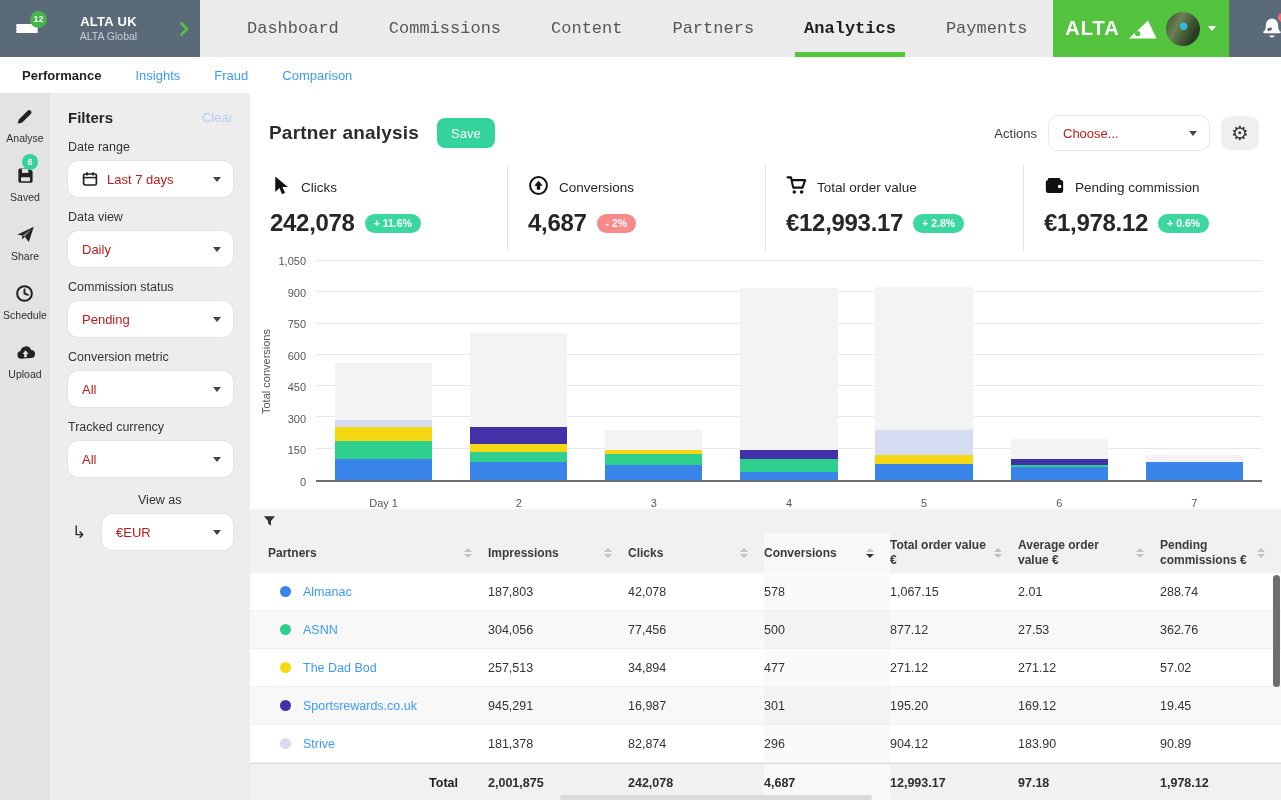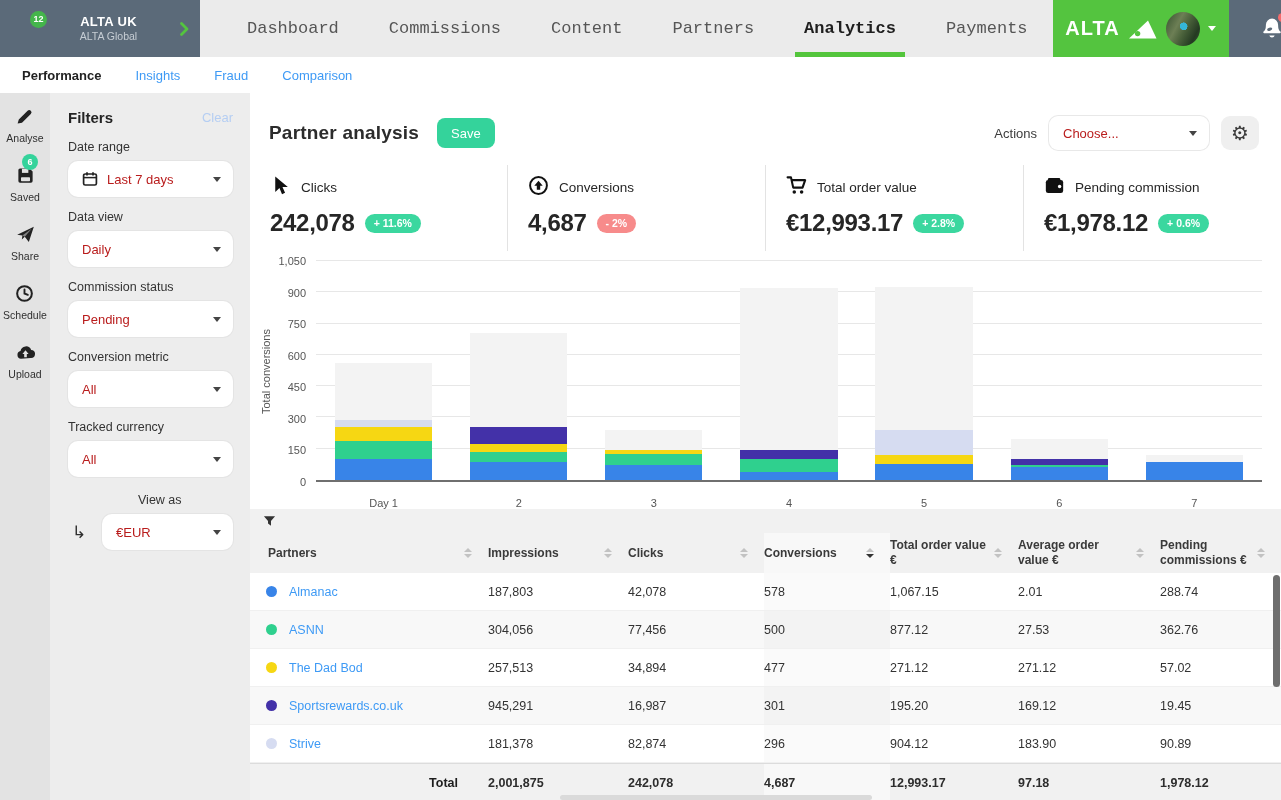--- a/index.html
+++ b/index.html
@@ -3,21 +3,21 @@
 <meta charset="utf-8">
 <style>
   * { margin:0; padding:0; box-sizing:border-box; }
   html,body { width:1281px; height:800px; }
   body { font-family:"Liberation Sans","DejaVu Sans",sans-serif; background:#fff; overflow:hidden; }
   .app { position:relative; width:1281px; height:800px; overflow:hidden; }
 
   
   .topbar { display:flex; height:57px; width:100%; }
   .tb-left { width:200px; background:#5b6a79; display:flex; align-items:center; padding:0 10px 0 16px; gap:10px; flex-shrink:0; cursor:pointer; }
-  .hamburger { position:relative; width:22px; height:16px; display:flex; flex-direction:row; justify-content:center; flex-shrink:0; }
+  .hamburger { position:relative; width:22px; height:16px; display:flex; flex-direction:column; justify-content:center; flex-shrink:0; }
   .hamburger i { display:block; height:3px; border-radius:2px; background:#fff; }
   .hbadge { position:absolute; top:-10px; left:14px; min-width:17px; height:17px; border-radius:9px; background:#44b54b; color:#fff; font-size:9px; font-weight:bold; display:flex; align-items:center; justify-content:center; padding:0 3px; }
   .org { flex:1; display:flex; flex-direction:column; align-items:center; line-height:1.25; }
   .org-name { color:#fff; font-size:13px; font-weight:bold; letter-spacing:.3px; }
   .org-sub { color:#c6cdd4; font-size:10.5px; }
   .chev { width:11px; height:16px; flex-shrink:0; }
   .tb-nav { flex:1; background:#ebebeb; display:flex; align-items:stretch; padding-left:22px; }
   .tb-nav-item { position:relative; display:flex; align-items:center; padding:4px 25px; font-size:17px; color:#565656; cursor:pointer; white-space:nowrap;font-family:Liberation Mono, monospace; }
   .tb-nav-item.active { color:#1e1e1e; font-weight:bold; }
   .tb-nav-item.active::after { content:""; position:absolute; left:16px; right:16px; bottom:0; height:5px; background:#53c53c; }
@@ -110,21 +110,21 @@
   .th:first-child { padding-left:18px; }
   .th.sorted { background:rgba(255,255,255,.5); }
   .sort { display:flex; flex-direction:column; gap:2px; cursor:pointer; flex-shrink:0; }
   .sort b { width:0; height:0; border-left:4px solid transparent; border-right:4px solid transparent; }
   .sort .up { border-bottom:4.5px solid #c2c2c2; }
   .sort .dn { border-top:4.5px solid #c2c2c2; }
   .sort .dn.on { border-top-color:#333; }
   .t-row { height:38px; border-bottom:1px solid #f0f0f0; background:#fff; }
   .t-row.alt { background:#f8f8f8; }
   .td { display:flex; align-items:center; font-size:12.5px; color:#333; }
-  .td:first-child { padding-left:16px; gap:12px; }
+  .td:first-child { padding-left:30px; gap:12px; }
   .td.tint { background:rgba(0,0,0,.018); }
   .dot { width:11px; height:11px; border-radius:50%; flex-shrink:0; }
   .plink { color:#3e9af5; cursor:pointer; text-decoration:none; }
   .t-total { background:#f1f1f1; height:38px; border-top:1px solid #dcdcdc; }
   .t-total .td { font-weight:bold; color:#2d2d2d; }
   .t-total .td:first-child { justify-content:flex-end; padding-right:30px; color:#1d1d1d; }
   .t-total .td.sortedcell { background:rgba(255,255,255,.5); }
 
   .vscroll { position:absolute; right:1px; top:482px; width:7px; height:112px; border-radius:4px; background:#6e6e6e; cursor:pointer; }
   .hscroll { position:absolute; left:310px; bottom:0px; width:312px; height:5px; background:#dadada; border-radius:3px; cursor:pointer; }

